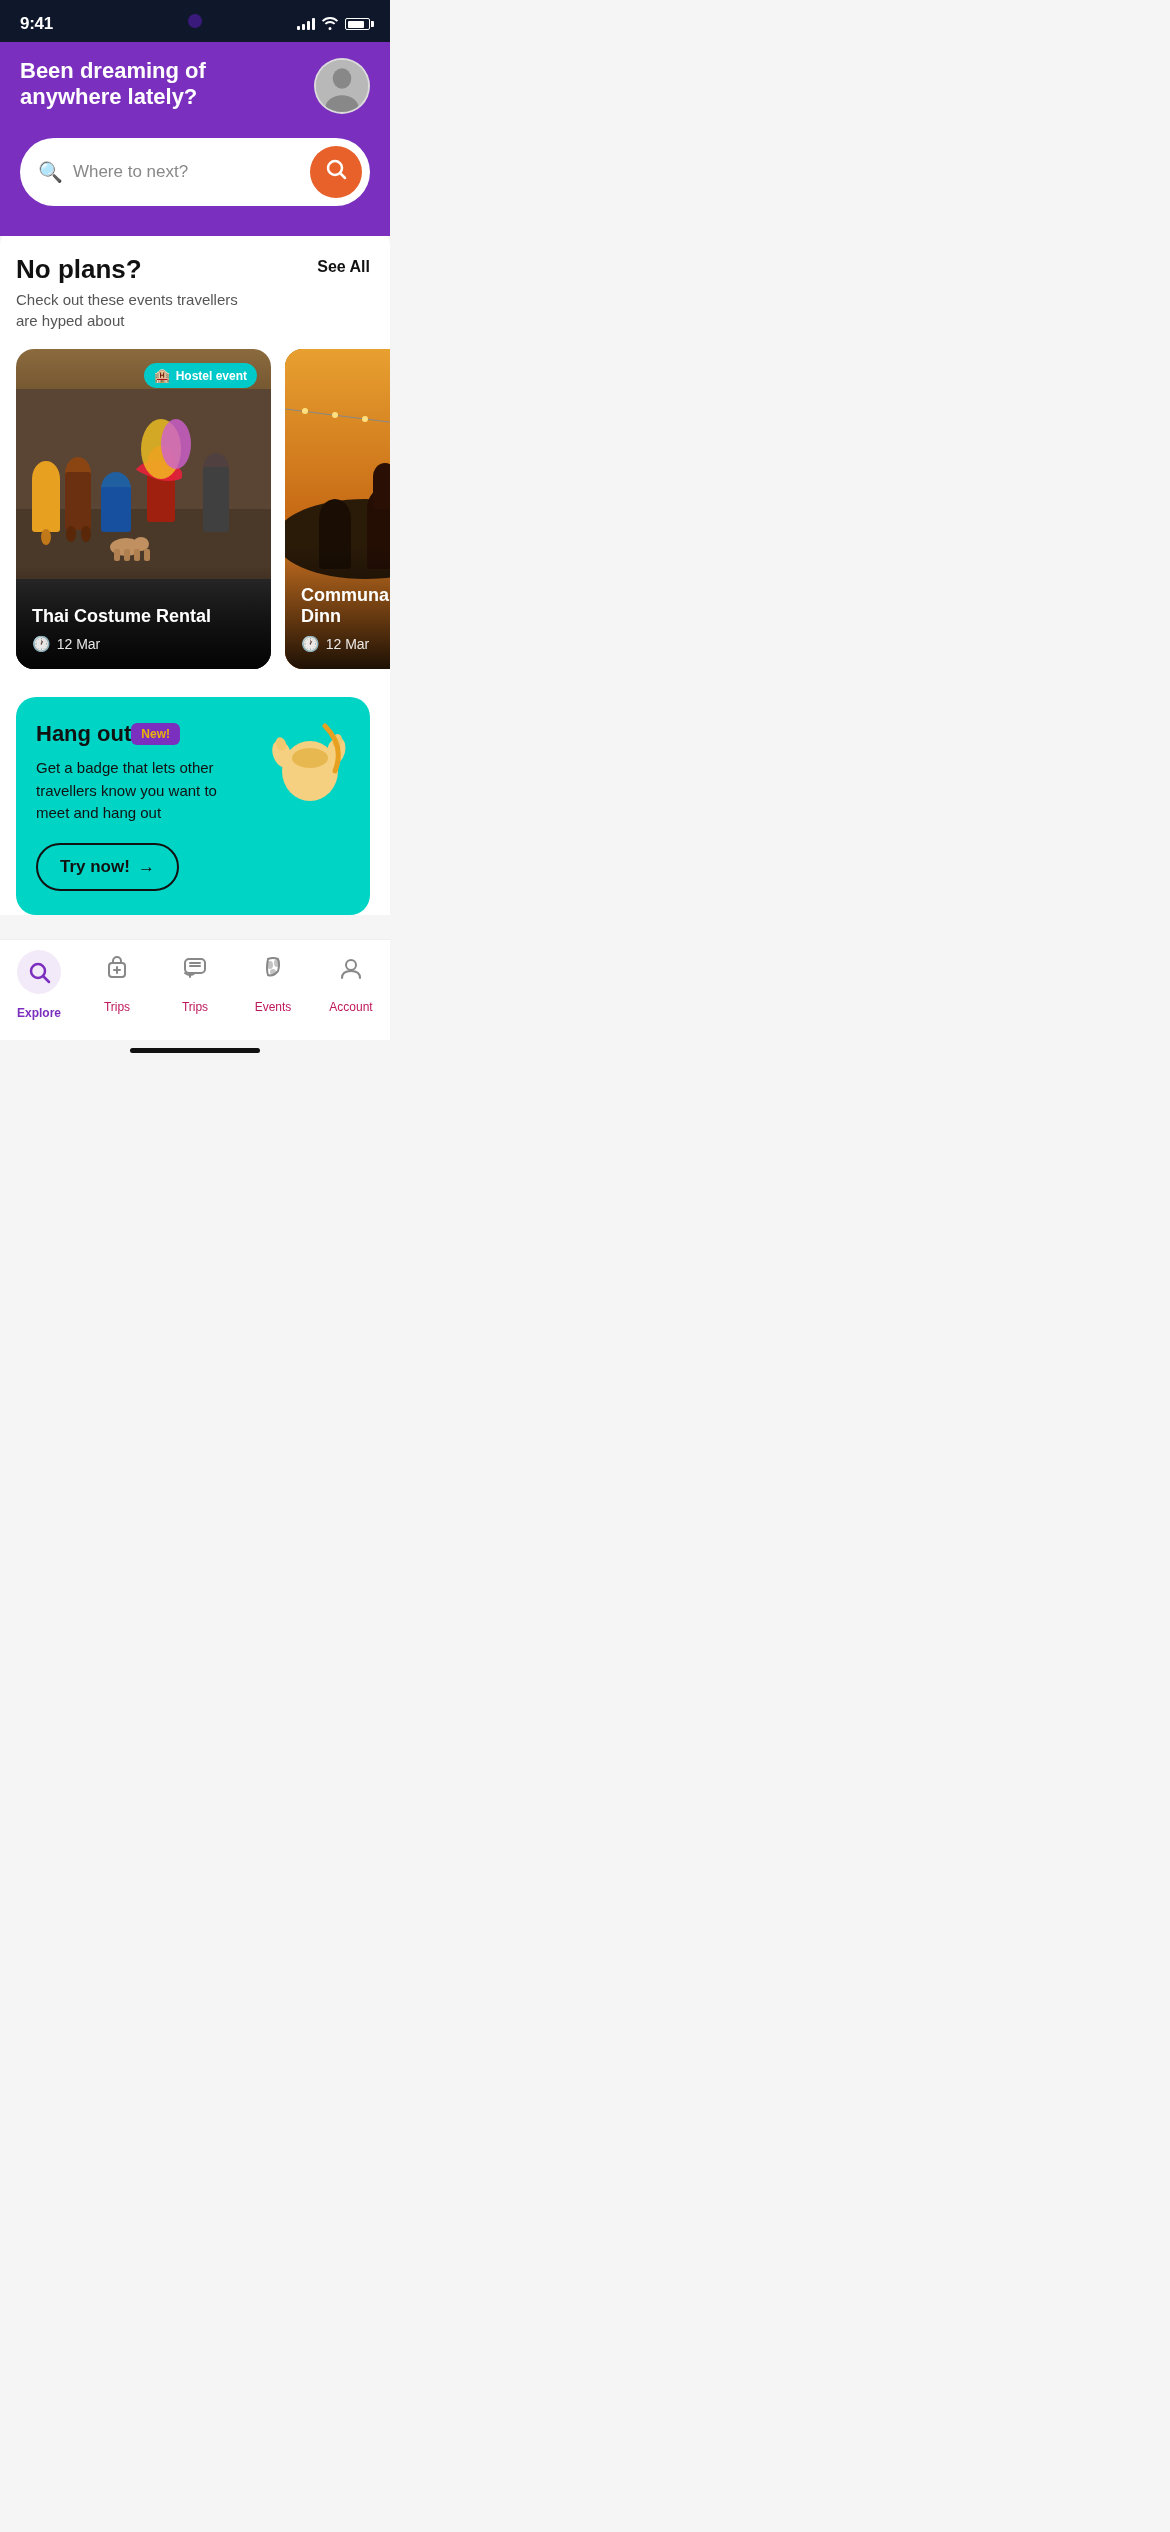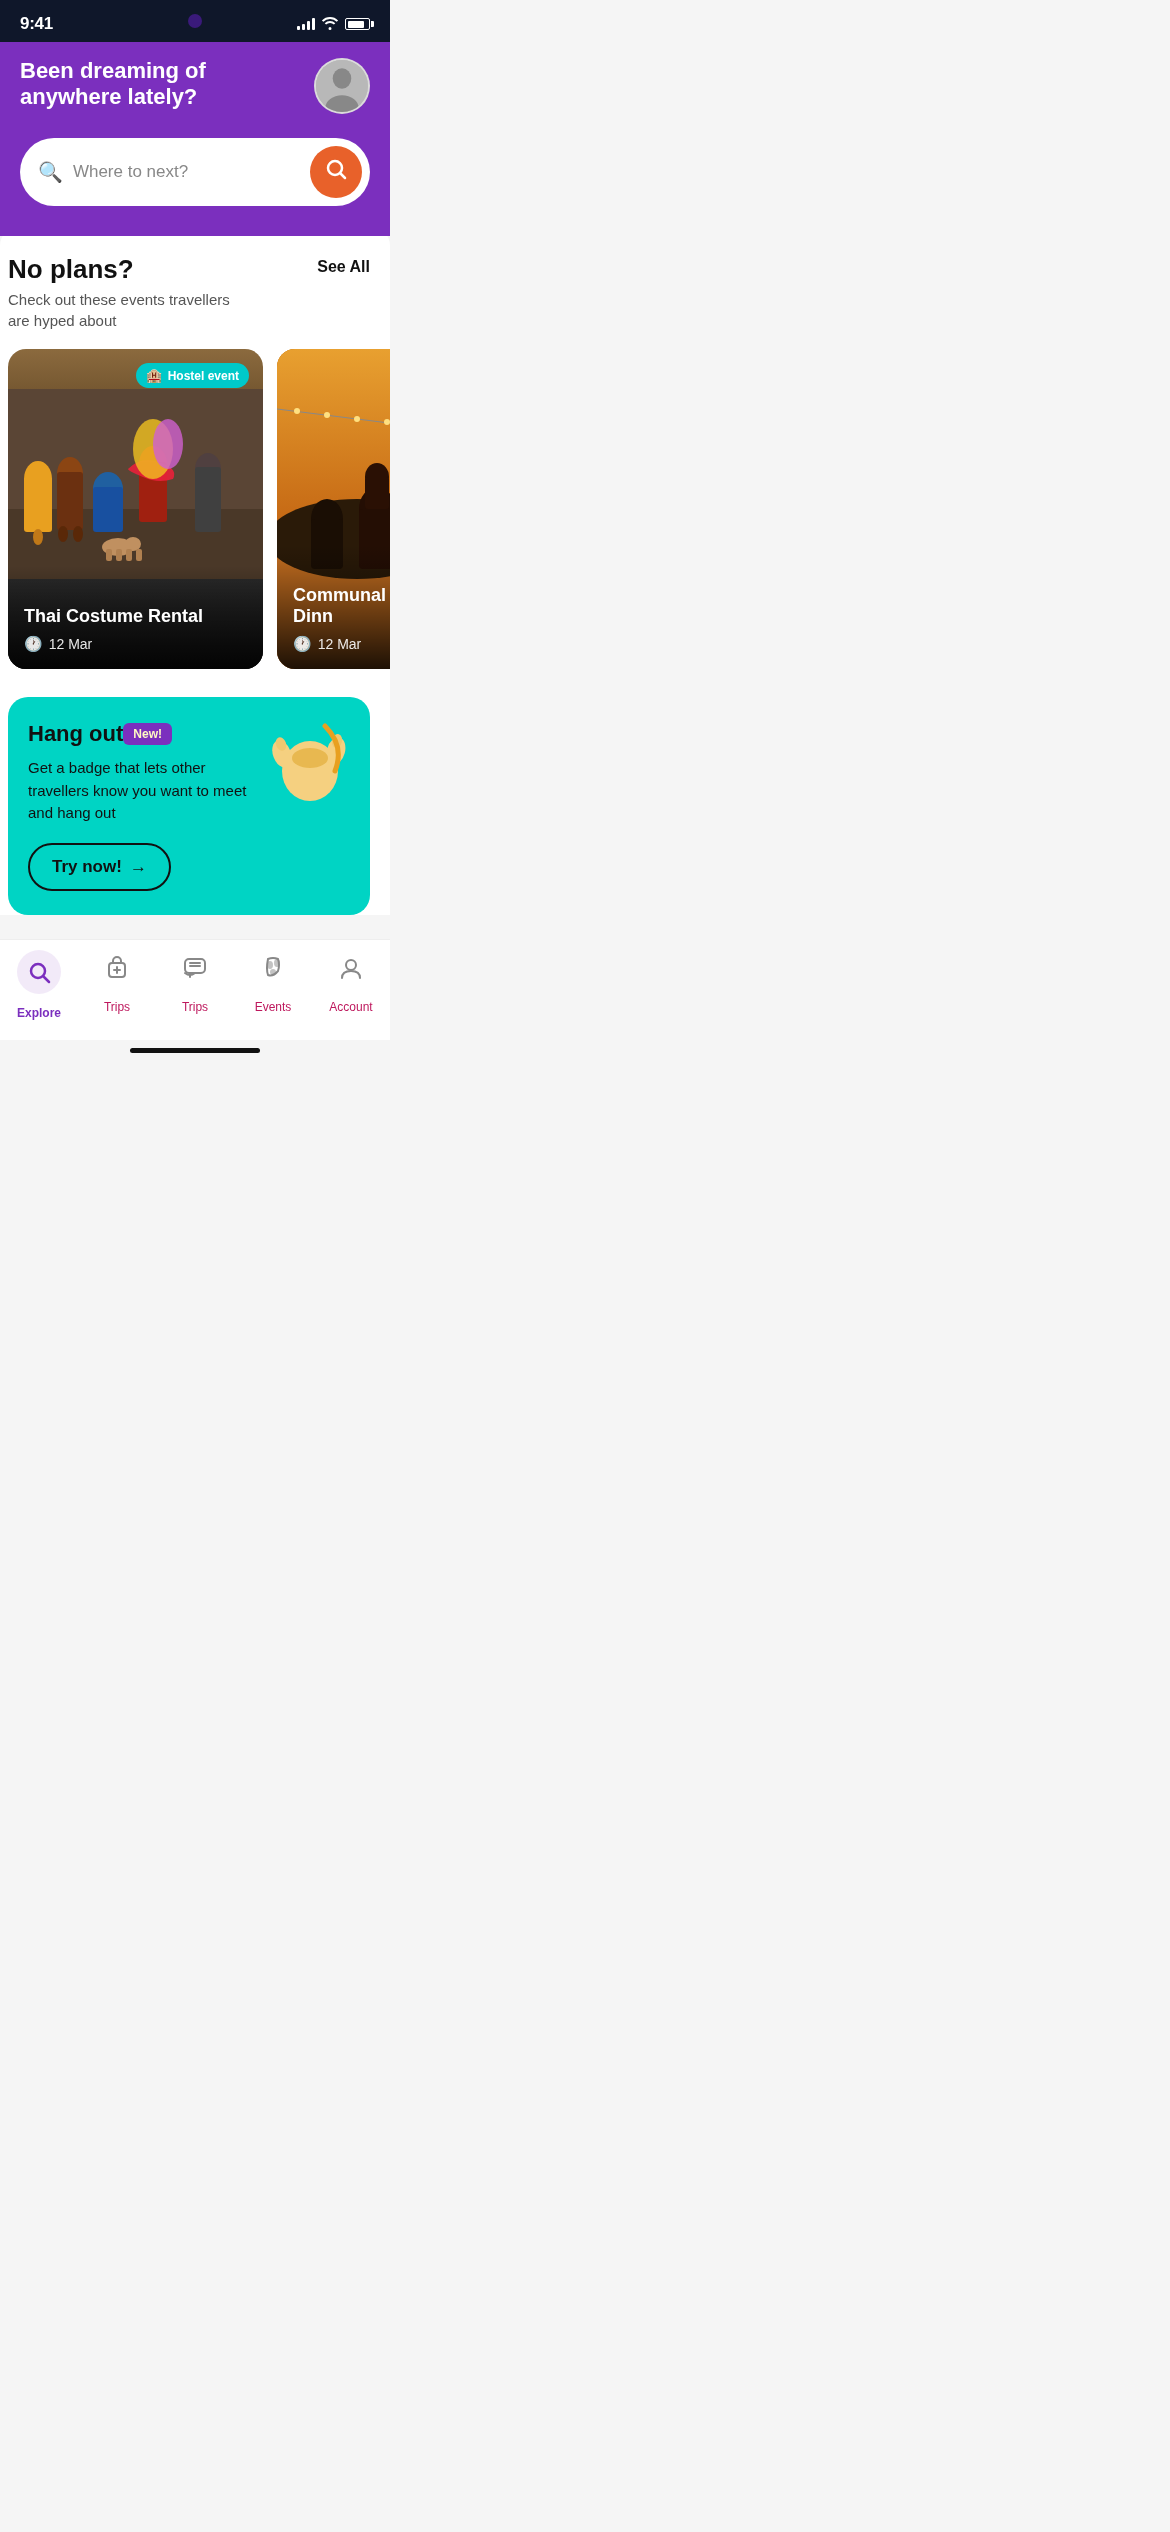--- a/index.html
+++ b/index.html
@@ -141,21 +141,21 @@
     .search-button-icon {
       color: white;
       font-size: 22px;
     }
 
     
     .main-content {
       background: white;
       border-radius: 20px 20px 0 0;
       margin-top: -10px;
-      padding: 28px 20px 0 8px;
+      padding: 28px 20px 0 16px;
     }
 
     
     .section-header {
       display: flex;
       justify-content: space-between;
       align-items: flex-start;
       margin-bottom: 18px;
     }
     .section-title {
@@ -267,21 +267,21 @@
       align-items: center;
       margin-bottom: 10px;
     }
     .hangout-title {
       font-size: 22px;
       font-weight: 800;
       color: #111;
     }
     .new-badge {
       background: #7B2FBE;
-      color: #fef9c3;
+      color: #eab308;
       font-size: 12px;
       font-weight: 800;
       padding: 4px 10px;
       border-radius: 6px;
     }
     .hangout-desc {
       font-size: 15px;
       color: #111;
       line-height: 1.5;
       margin-bottom: 18px;

